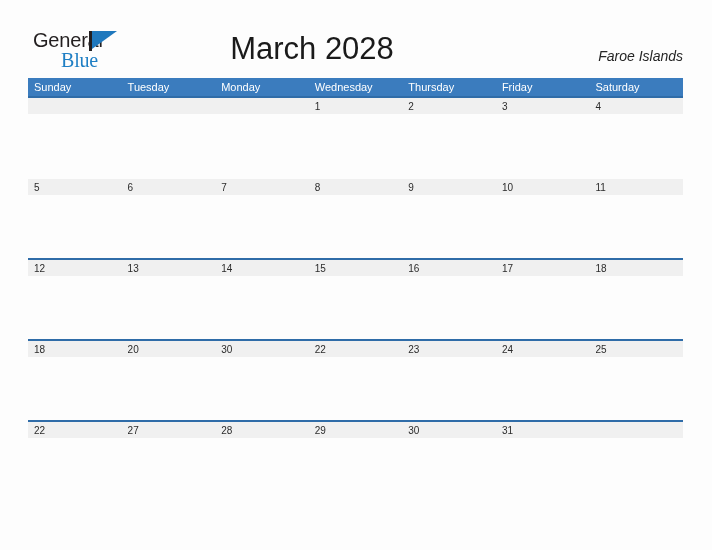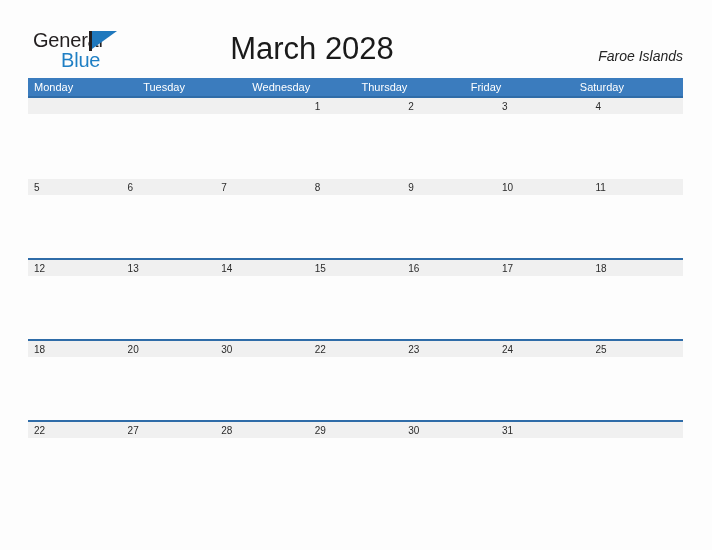--- a/index.html
+++ b/index.html
@@ -49,20 +49,21 @@
   }
   .logo-blue {
     position: absolute;
     left: 28px;
     top: 20px;
     font-size: 20px;
     line-height: 22px;
     color: #1f7fc4;
     letter-spacing: -0.2px;
     white-space: nowrap;
+    font-family: Liberation Serif, serif;
   }
   .logo-pole {
     position: absolute;
     left: 56px;
     top: 2px;
     width: 3px;
     height: 20px;
     background: #231f20;
   }
   .logo-flag {
@@ -173,22 +174,23 @@
 
     <div class="month-title">March 2028</div>
 
     <div class="location">Faroe Islands</div>
 
   </div>
 
   <div class="calendar">
 
     <div class="weekday-row">
+      <div class="weekday-cell">Sunday</div>
+      <div class="weekday-cell">Tuesday</div>
       <div class="weekday-cell">Monday</div>
-      <div class="weekday-cell">Tuesday</div>
       <div class="weekday-cell">Wednesday</div>
       <div class="weekday-cell">Thursday</div>
       <div class="weekday-cell">Friday</div>
       <div class="weekday-cell">Saturday</div>
     </div>
 
     <div class="week-row first">
       <div class="day-cell empty"></div>
       <div class="day-cell empty"></div>
       <div class="day-cell empty"></div>

